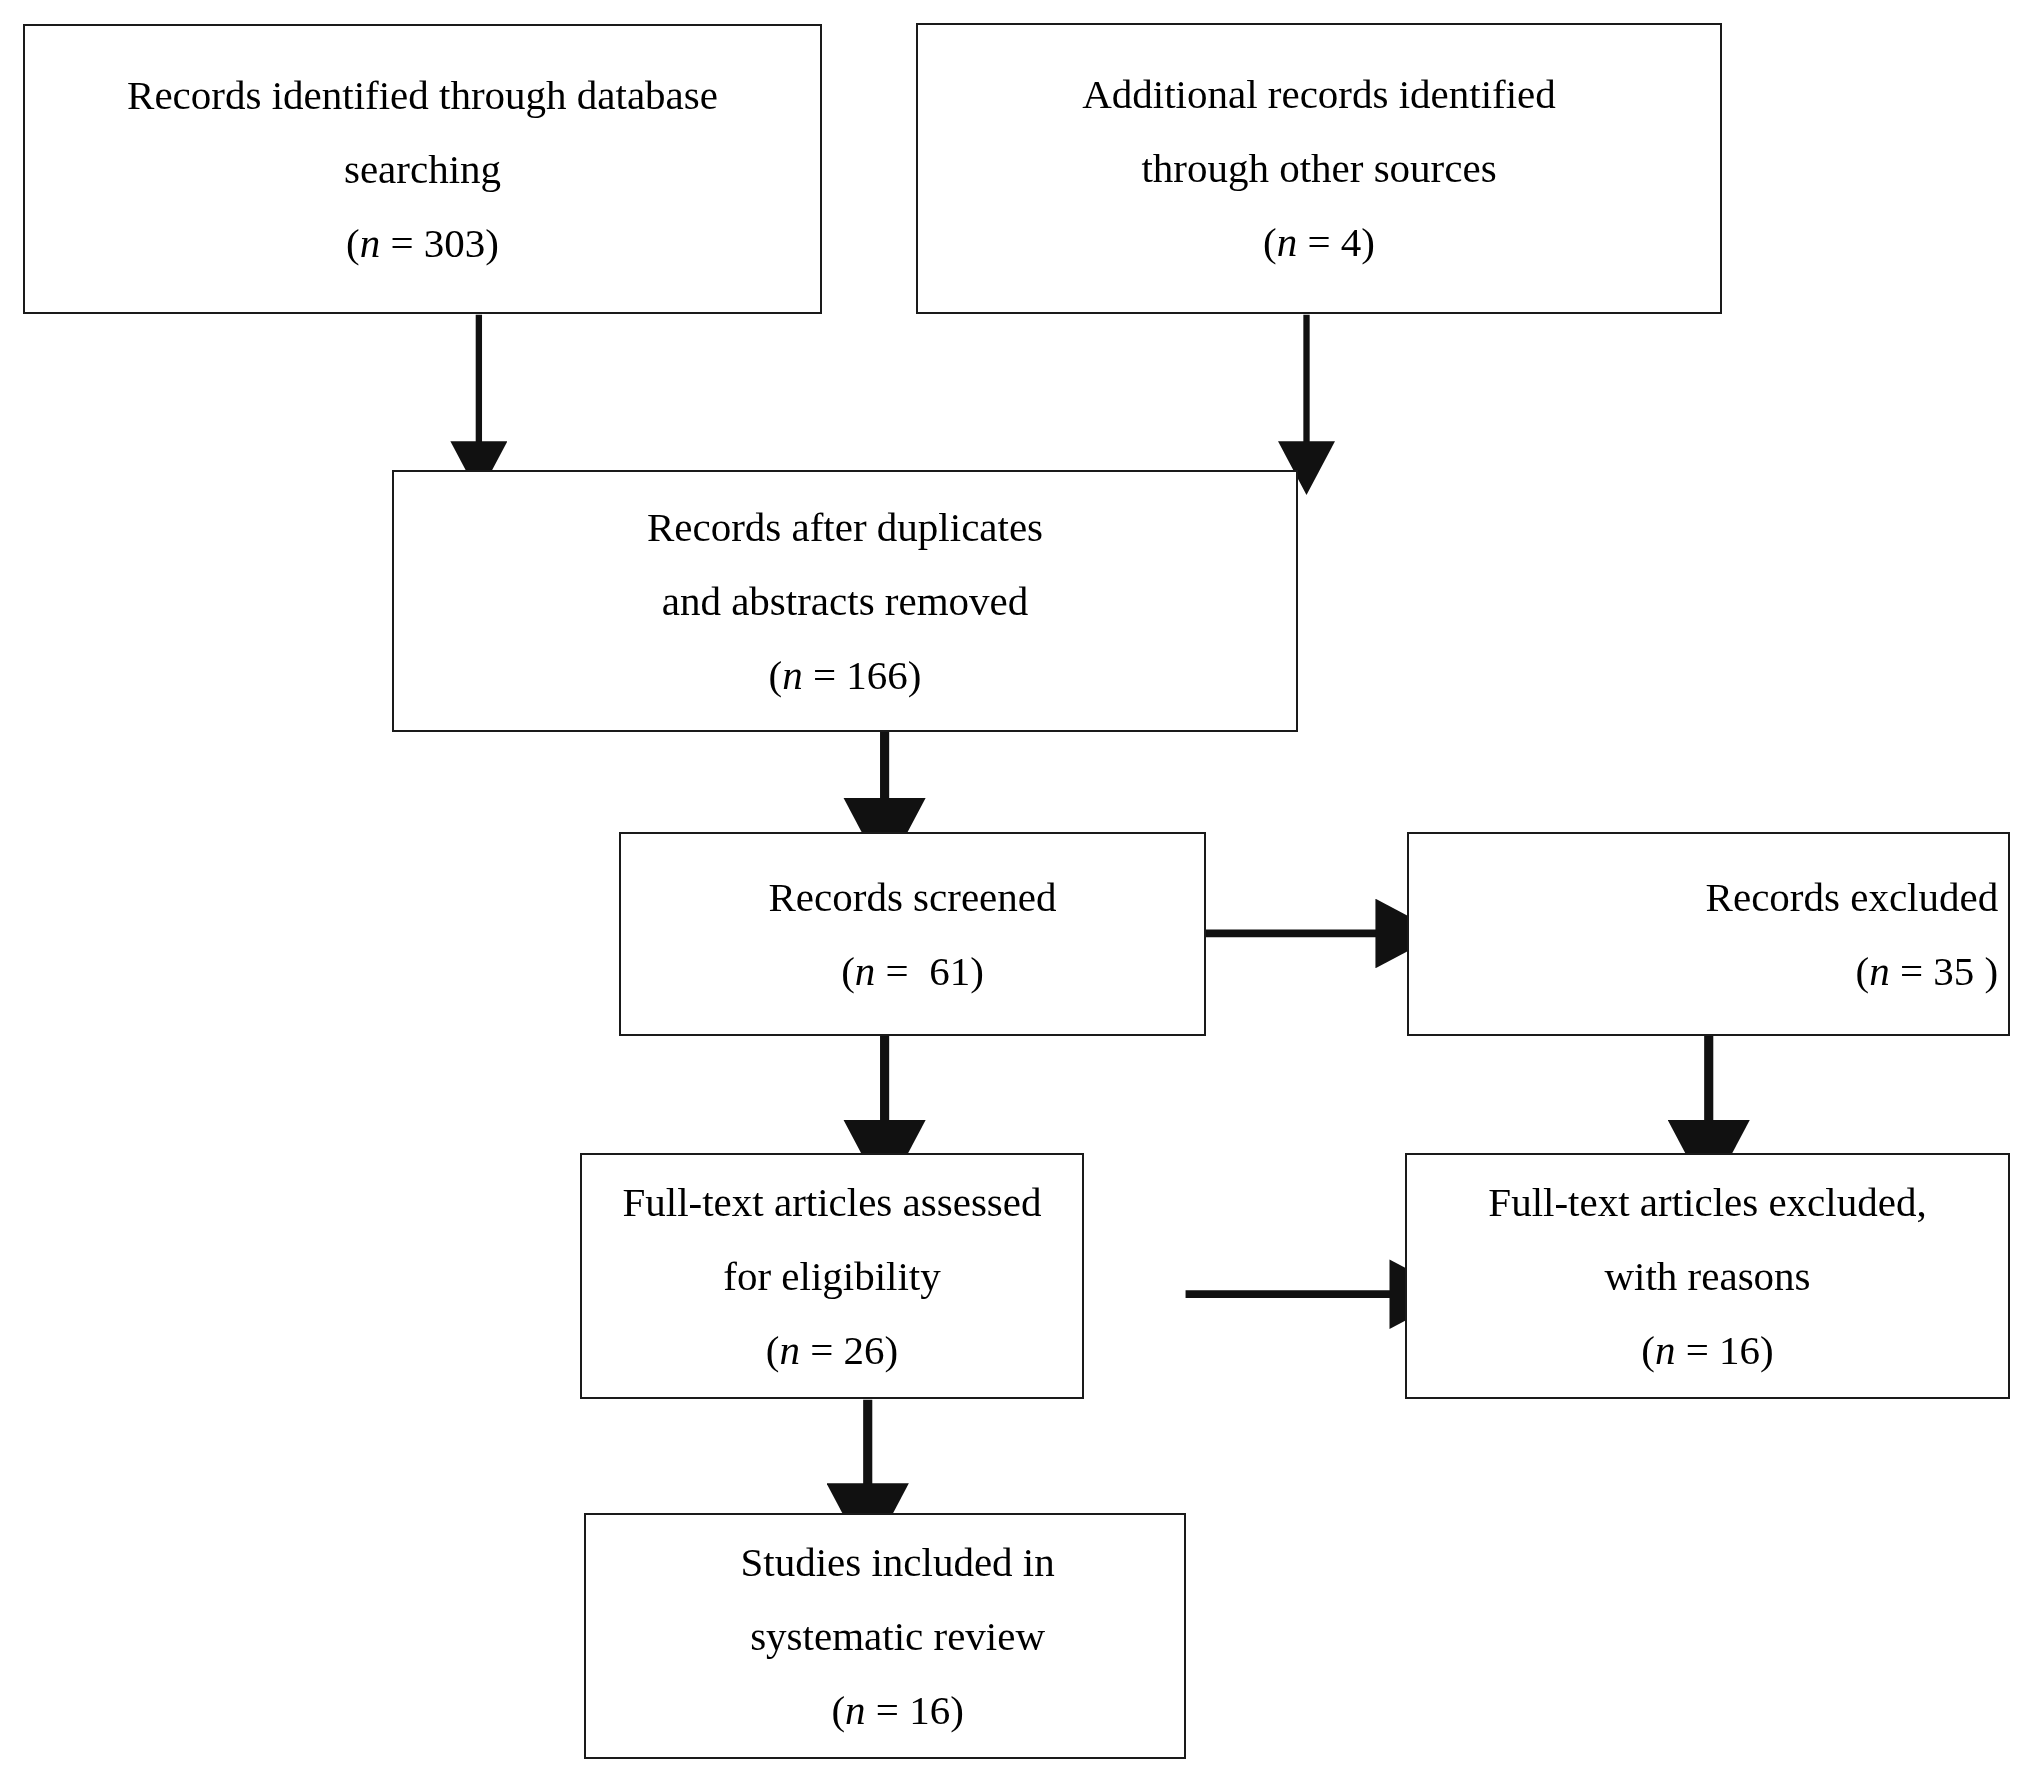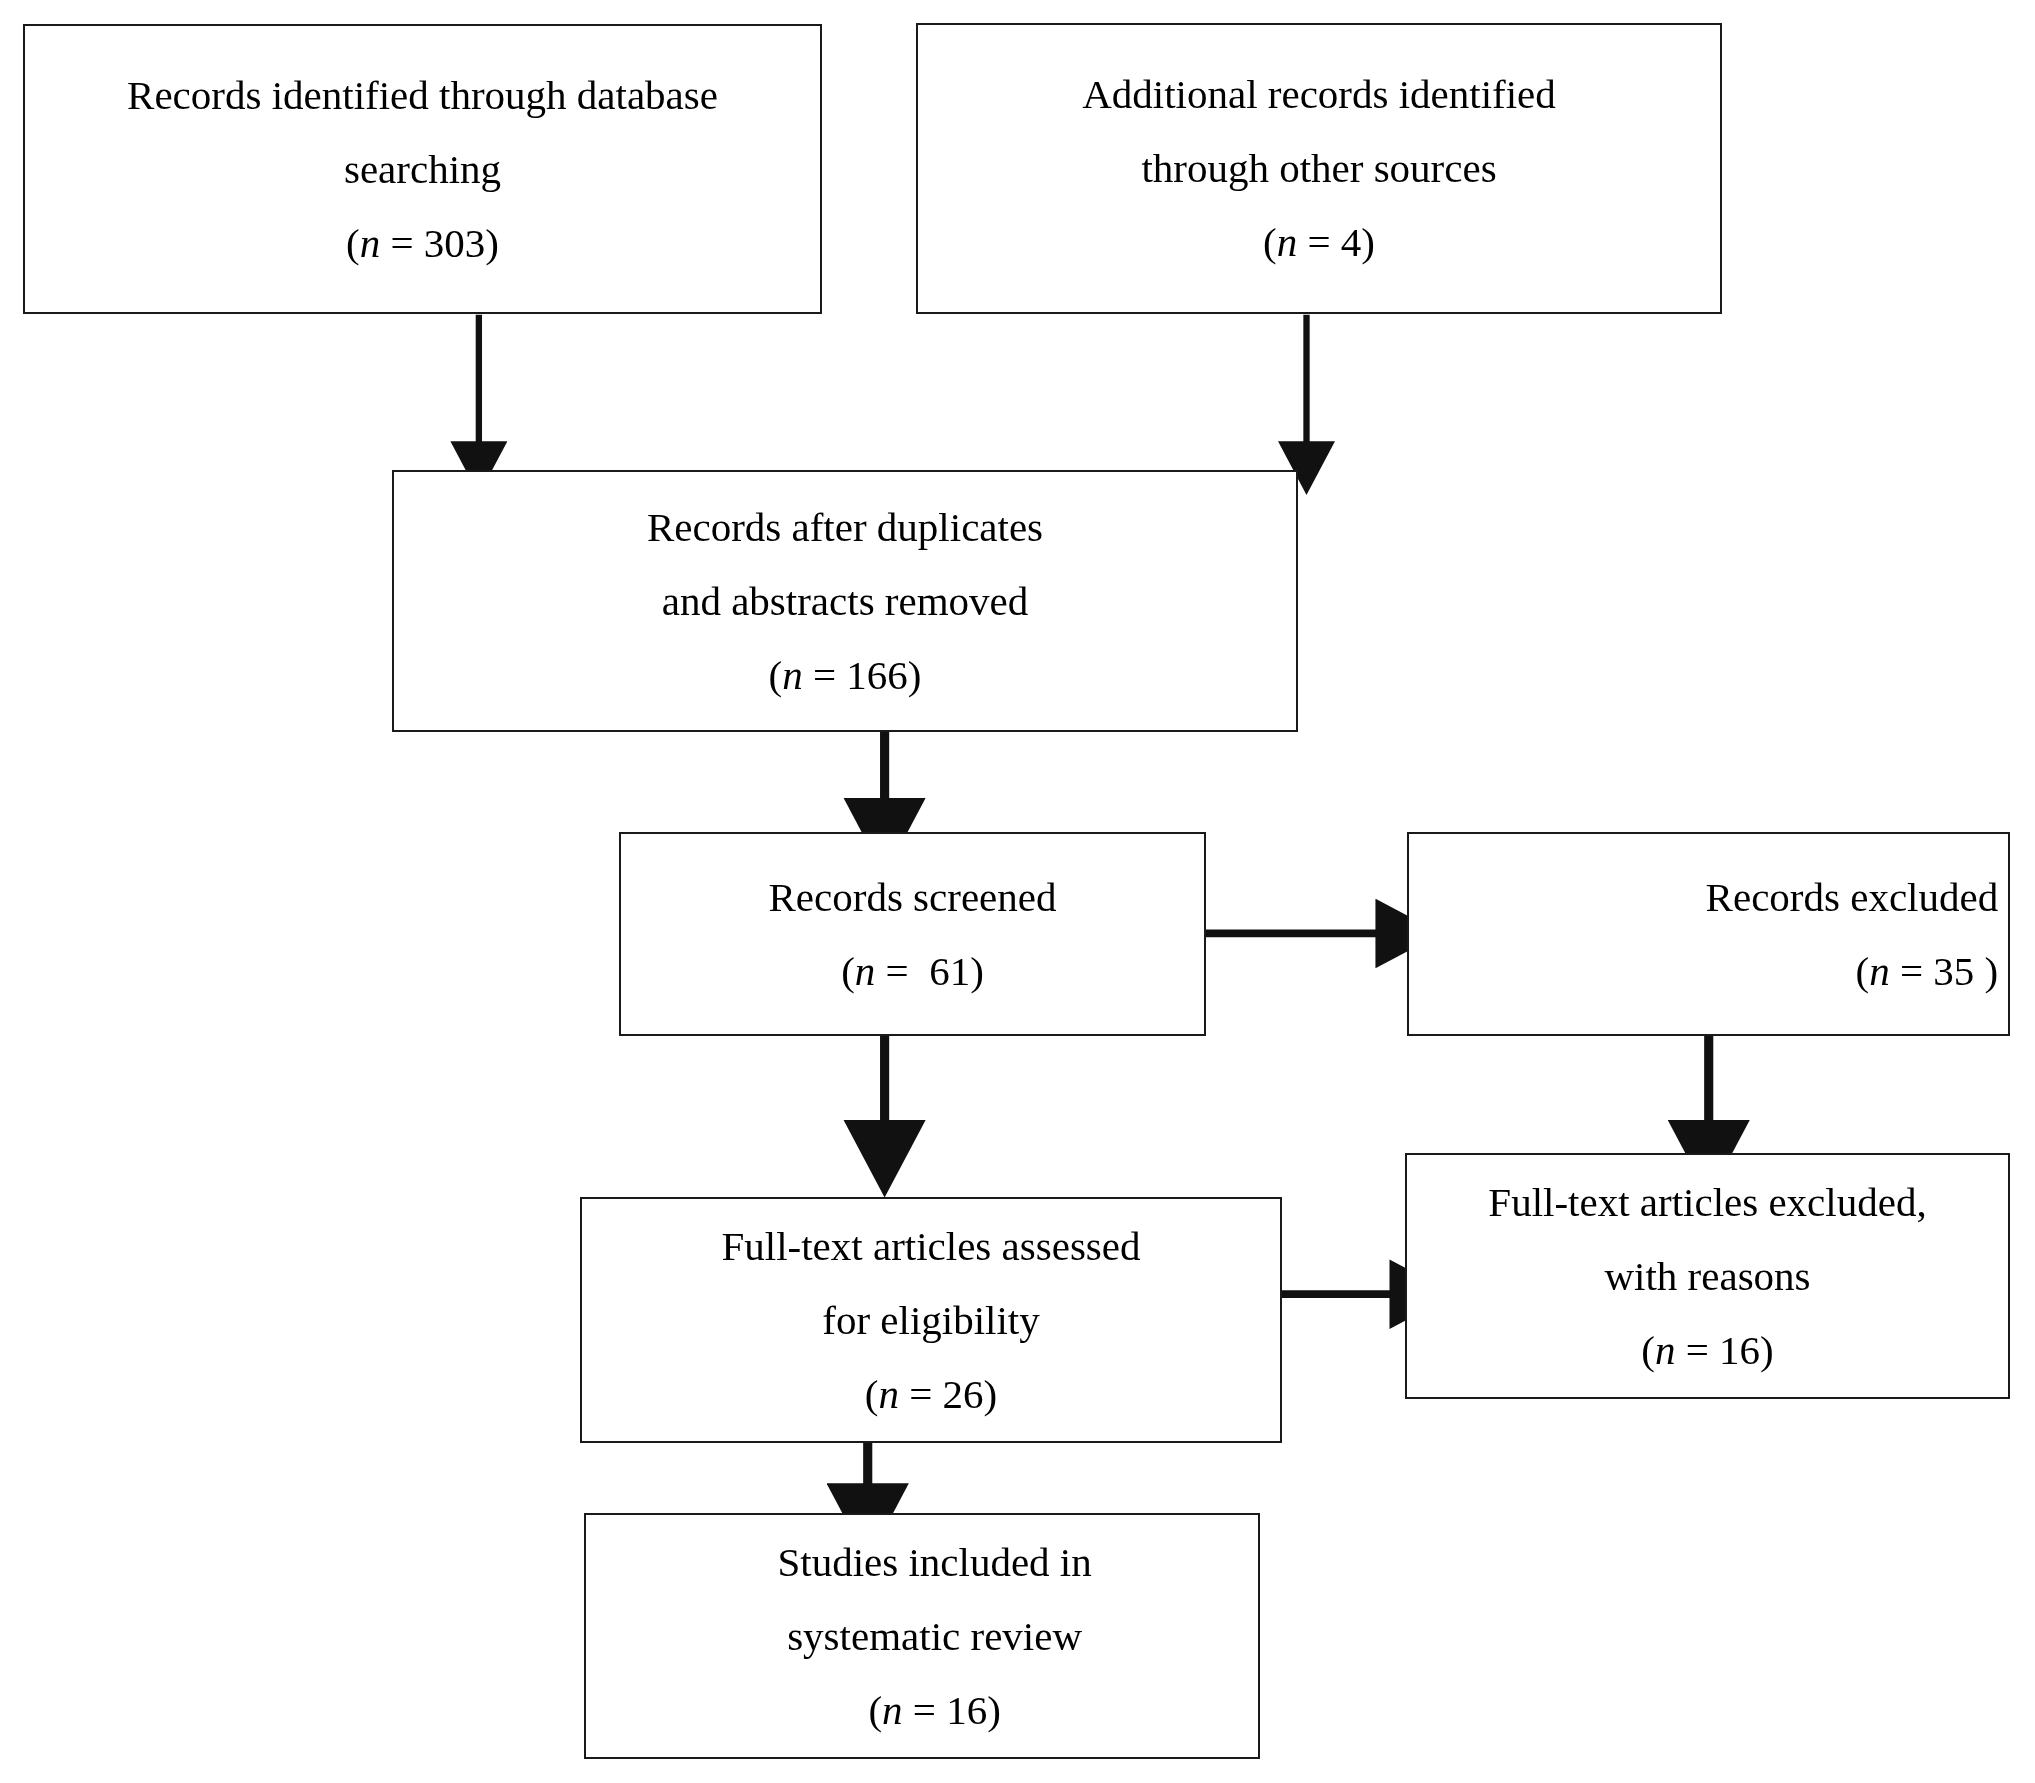--- a/index.html
+++ b/index.html
@@ -119,32 +119,32 @@
   <div class="flow-box" style="left:619px; top:832px; width:587px; height:204px; font-size:41px;">
     <span class="line">Records screened</span>
     <span class="nline"><span>(</span><i>n</i><span> = </span><span> 61</span><span>)</span></span>
   </div>
 
   <div class="flow-box" style="left:1407px; top:832px; width:603px; height:204px; font-size:41px;align-items:flex-end;">
     <span class="line">Records excluded</span>
     <span class="nline"><span>(</span><i>n</i><span> = </span><span>35 </span><span>)</span></span>
   </div>
 
-  <div class="flow-box" style="left:580px; top:1153px; width:702px; height:246px; font-size:41px;margin-top:44px;">
+  <div class="flow-box" style="left:580px; top:1153px; width:504px; height:246px; font-size:41px;">
     <span class="line">Full-text articles assessed</span>
     <span class="line">for eligibility</span>
     <span class="nline"><span>(</span><i>n</i><span> = </span><span>26</span><span>)</span></span>
   </div>
 
   <div class="flow-box" style="left:1405px; top:1153px; width:605px; height:246px; font-size:41px;">
     <span class="line">Full-text articles excluded,</span>
     <span class="line">with reasons</span>
     <span class="nline"><span>(</span><i>n</i><span> = </span><span>16</span><span>)</span></span>
   </div>
 
-  <div class="flow-box" style="left:584px; top:1513px; width:676px; height:246px; font-size:41px;padding-left:35px;">
+  <div class="flow-box" style="left:584px; top:1513px; width:602px; height:246px; font-size:41px;padding-left:35px;">
     <span class="line">Studies included in</span>
     <span class="line">systematic review</span>
     <span class="nline"><span>(</span><i>n</i><span> = </span><span>16</span><span>)</span></span>
   </div>
 
 </div>
 
 
 </body></html>

